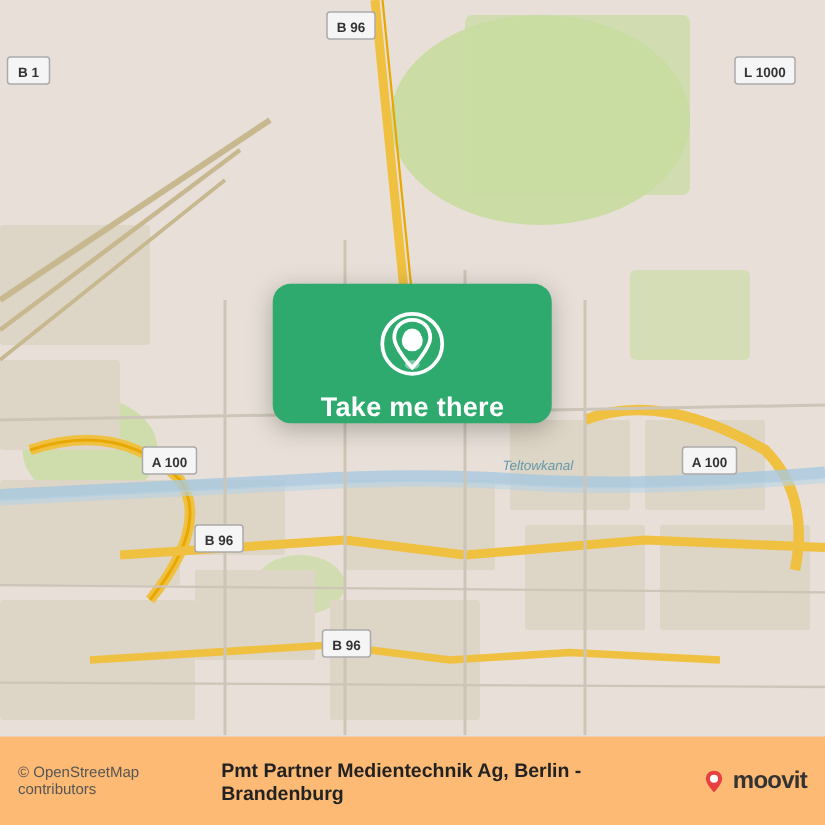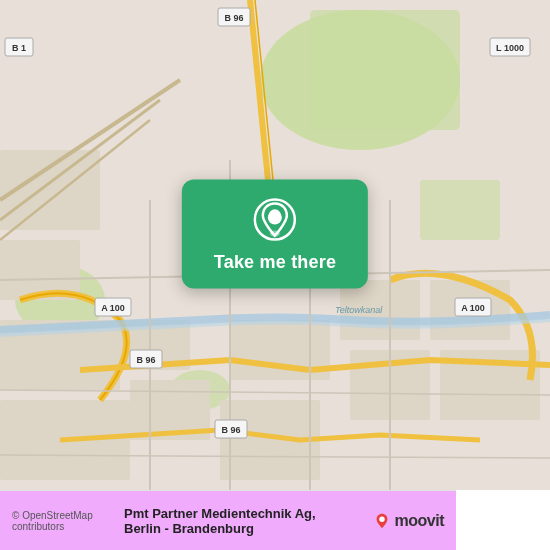--- a/index.html
+++ b/index.html
@@ -33,21 +33,21 @@
       transform: translate(-50%, -60%);
       display: flex;
       flex-direction: column;
       align-items: center;
       gap: 0;
     }
 
     #green-card {
       background-color: #2eaa6e;
       border-radius: 12px;
-      padding: 18px 32px 16px 32px;
+      padding: 18px 32px 0 32px;
       display: flex;
       flex-direction: column;
       align-items: center;
       gap: 10px;
       box-shadow: 0 4px 16px rgba(0,0,0,0.25);
       cursor: pointer;
       min-width: 180px;
     }
 
     #pin-icon {
@@ -57,23 +57,23 @@
 
     #take-me-there-label {
       color: #ffffff;
       font-size: 18px;
       font-weight: 600;
       white-space: nowrap;
       letter-spacing: 0.2px;
     }
 
     #bottom-bar {
-      width: 456px;
+      width: 550px;
       height: 60px;
-      background: #f0abfc;
+      background: #fdba74;
       display: flex;
       align-items: center;
       padding: 0 12px;
       border-top: 1px solid #e0e0e0;
       gap: 8px;
     }
 
     #osm-credit {
       font-size: 10px;
       color: #555;

